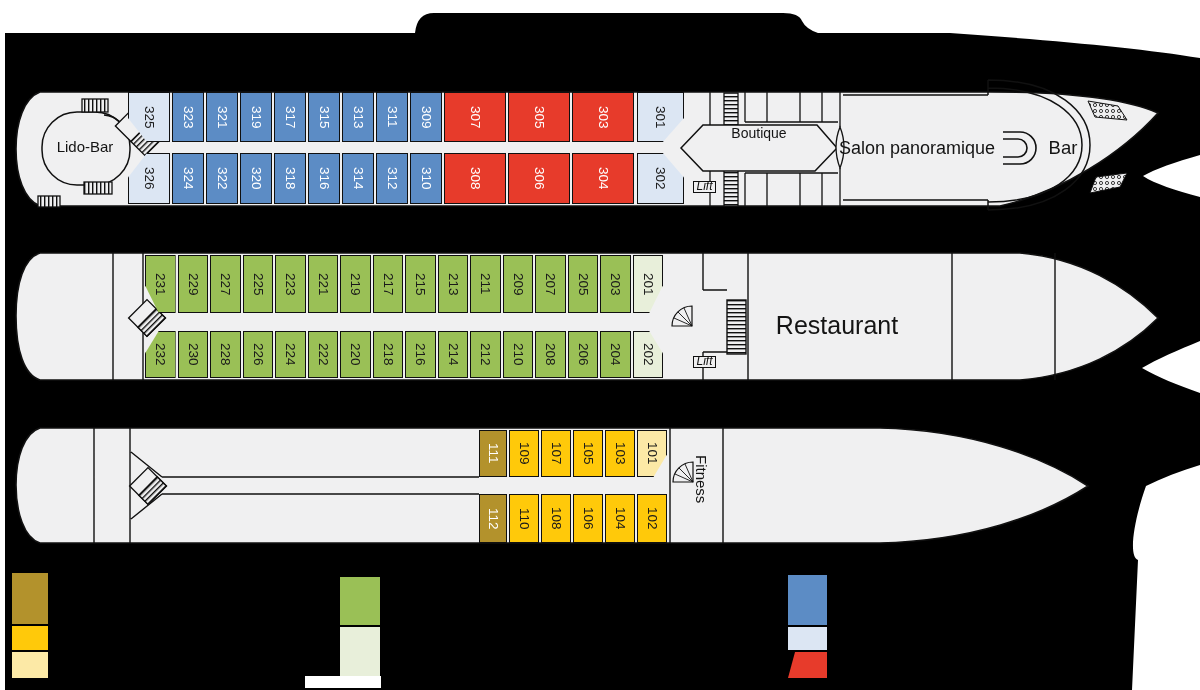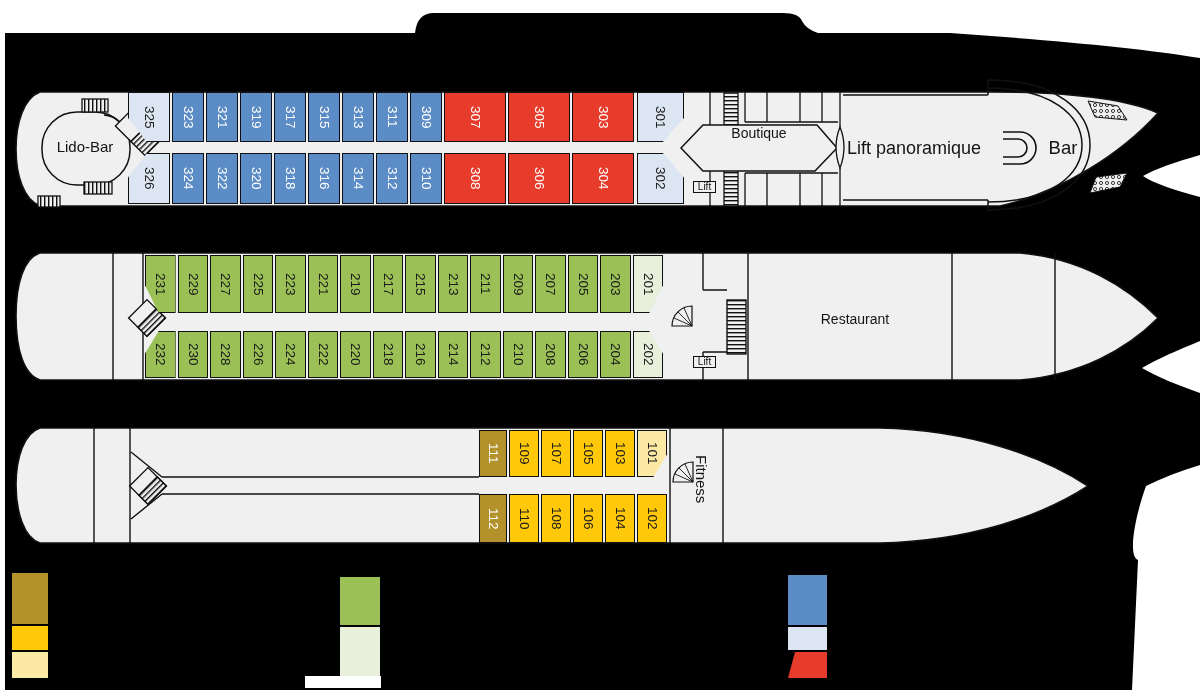--- a/index.html
+++ b/index.html
@@ -26,24 +26,24 @@
   #row-d1-1{left:479px;top:494px;height:49px;}
   .clip-bl{clip-path:polygon(0 0,100% 0,100% 100%,45% 100%,0 52%);}
   .clip-tl{clip-path:polygon(0 48%,45% 0,100% 0,100% 100%,0 100%);}
   .clip-br{clip-path:polygon(0 0,100% 0,100% 52%,55% 100%,0 100%);}
   .clip-tr{clip-path:polygon(0 0,55% 0,100% 48%,100% 100%,0 100%);}
   .room-label{position:absolute;color:#141414;text-align:center;white-space:nowrap;}
   #lbl-lido{left:40px;top:138px;width:90px;font-size:15px;}
   #lbl-boutique{left:680px;top:122px;width:158px;font-size:14px;line-height:22px;}
   #lbl-salon{left:839px;top:138px;width:150px;font-size:18px;}
   #lbl-bar{left:1043px;top:137px;width:40px;font-size:18.5px;}
-  #lbl-restaurant{left:778px;top:311px;width:154px;font-size:14px;}
+  #lbl-restaurant{left:760px;top:311px;width:154px;font-size:25px;}
   #lbl-fitness{left:684px;top:455px;width:26px;font-size:15px;writing-mode:vertical-rl;}
   .lift{position:absolute;box-sizing:border-box;border:1.5px solid #101010;background:#f0f0f1;
-        width:23px;height:12px;font-size:10px;line-height:9px;text-align:center;color:#101010;}
+        width:23px;height:12px;font-size:12px;line-height:9px;text-align:center;color:#101010;font-style:italic;}
   #lift-d3{left:693px;top:181px;}
   #lift-d2{left:693px;top:356px;}
   .swatch{position:absolute;}
   .slant{clip-path:polygon(18% 0,100% 0,100% 100%,0 100%);}
 </style>
 </head>
 <body>
 
 <div id="stage">
 
@@ -378,21 +378,21 @@
       </div>
       <div class="cabin" style="background: rgb(255, 201, 10); color: rgb(26, 26, 26);">
         <span>102</span>
       </div>
     </div>
 
   <div id="lbl-lido" class="room-label">Lido-Bar</div>
   <div id="lbl-boutique" class="room-label">
     <div>Boutique</div>
   </div>
-  <div id="lbl-salon" class="room-label">Lift panoramique</div>
+  <div id="lbl-salon" class="room-label">Salon panoramique</div>
   <div id="lbl-bar" class="room-label">Bar</div>
   <div id="lbl-restaurant" class="room-label">Restaurant</div>
   <div id="lbl-fitness" class="room-label">Fitness</div>
   <div id="lift-d3" class="lift">Lift</div>
   <div id="lift-d2" class="lift">Lift</div>
 
   <div class="swatch" style="left: 12px; top: 573px; width: 36px; height: 51px; background: rgb(179, 146, 44);"></div>
   <div class="swatch" style="left: 12px; top: 626px; width: 36px; height: 24px; background: rgb(255, 201, 10);"></div>
   <div class="swatch" style="left: 12px; top: 652px; width: 36px; height: 26px; background: rgb(252, 233, 166);"></div>
 

